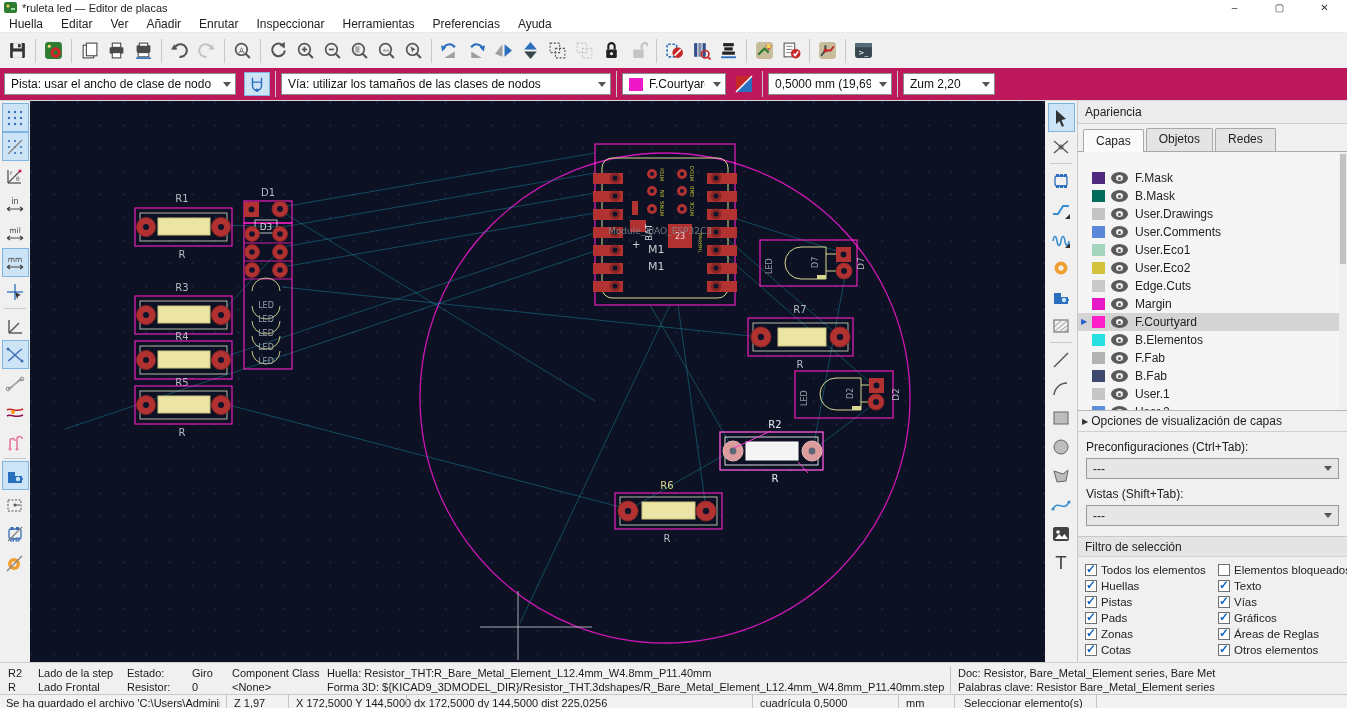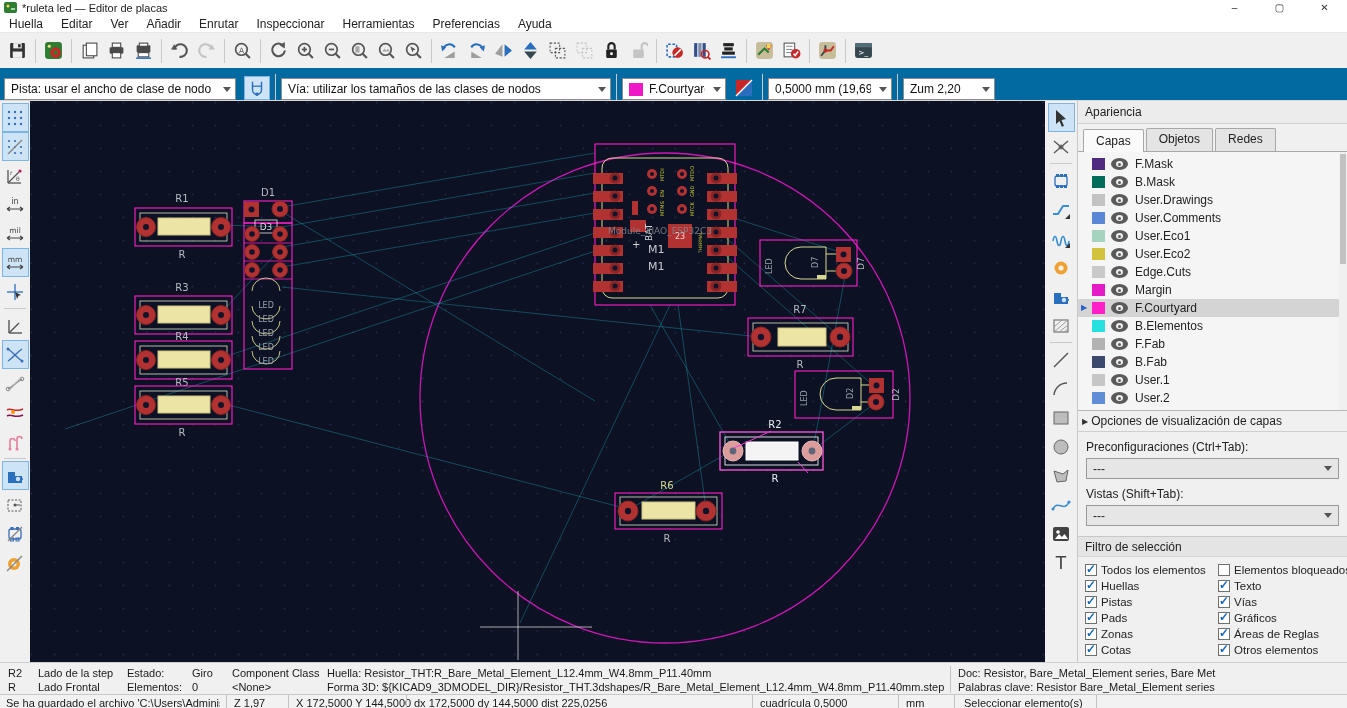--- a/index.html
+++ b/index.html
@@ -17,21 +17,21 @@
   .menubar { position:absolute; left:0; top:15px; width:1347px; height:18px; background:#ffffff; display:flex; align-items:center; font-size:12px; border-bottom:1px solid #e8e8e8; }
   .menu-item { padding:0 9px; height:18px; display:flex; align-items:center; }
 
   
   .toolbar-main { position:absolute; left:0; top:33px; width:1347px; height:35px; background:#f0f0f0; display:flex; align-items:center; padding-left:4px; }
   .tb { width:27px; height:29px; background:transparent; border:0; display:flex; align-items:center; justify-content:center; }
   .tb svg { width:19px; height:19px; }
   .tsep { width:1px; height:24px; background:#c9c9c9; margin:0 4px; }
 
   
-  .toolbar-controls { position:absolute; left:0; top:68px; width:1347px; height:33px; background:#0369a1; display:flex; align-items:flex-end; padding-left:4px; border-bottom:1px solid #d8d8d8; }
+  .toolbar-controls { position:absolute; left:0; top:68px; width:1347px; height:33px; background:#be185d; display:flex; align-items:center; padding-left:4px; border-bottom:1px solid #d8d8d8; }
   .combo { height:22px; background:#fff; border:1px solid #8a8a8a; display:flex; align-items:center; font-size:12px; padding:0 4px 0 6px; position:relative; color:#111; }
   .combo .chev { margin-left:auto; width:0; height:0; border-left:4px solid transparent; border-right:4px solid transparent; border-top:5px solid #555; }
   .combo .txt { white-space:nowrap; overflow:hidden; margin-right:8px; }
   .swatch-sm { width:14px; height:13px; margin-right:6px; flex:none; }
   .ctl-btn { width:26px; height:24px; border:1px solid transparent; display:flex; align-items:center; justify-content:center; background:transparent; }
   .ctl-btn.active { background:#cde4f7; border-color:#7fb4e0; }
   .csep { width:1px; height:26px; background:#c9c9c9; margin:0 5px; }
 
   
   .workspace { position:absolute; left:0; top:101px; width:1347px; height:561px; }
@@ -43,21 +43,21 @@
   .side-sep { width:22px; height:1px; background:#c9c9c9; margin:2px 0; }
 
   .canvas-wrap { position:absolute; left:30px; top:0; width:1015px; height:561px; background:#0c1124; }
 
   
   .appearance { position:absolute; left:1077px; top:0; width:270px; height:561px; background:#f0f0f0; border-left:1px solid #c8c8c8; font-size:12px; }
   .panel-title { height:23px; background:#ececec; border-bottom:1px solid #d0d0d0; display:flex; align-items:center; padding-left:7px; font-size:12px; }
   .tabs { display:flex; padding:4px 0 0 5px; border-bottom:1px solid #a8a8a8; background:#f0f0f0; }
   .tab { padding:3px 12px 4px; border:1px solid #a8a8a8; border-bottom:none; background:#e4e4e4; margin-right:2px; font-size:12px; border-radius:2px 2px 0 0; }
   .tab.active { background:#fafafa; position:relative; top:1px; padding-top:4px; }
-  .layer-list { background:#f5f5f5; height:258px; overflow:hidden; position:relative; padding-top:3px; }
+  .layer-list { background:#f5f5f5; height:258px; overflow:hidden; position:relative; padding-top:17px; }
   .layer-row { height:18px; display:flex; align-items:center; padding-left:14px; position:relative; }
   .layer-row.selected { background:#d4d4d4; }
   .layer-row .tri { position:absolute; left:3px; top:4px; font-size:8px; color:#2a5fd0; }
   .lswatch { width:13px; height:12px; flex:none; margin-right:6px; }
   .eye { width:17px; height:12px; background:#5a5a5a; border-radius:50%; position:relative; flex:none; margin-right:7px; }
   .eye::before { content:""; position:absolute; left:5px; top:3px; width:7px; height:6px; background:#f0f0f0; border-radius:50%; }
   .eye::after { content:""; position:absolute; left:7px; top:5px; width:3px; height:3px; background:#5a5a5a; border-radius:50%; }
   .lname { font-size:12px; white-space:nowrap; }
   .vscroll { position:absolute; right:0; top:0; width:8px; height:258px; background:#f0f0f0; }
   .vscroll .thumb { position:absolute; left:1px; top:2px; width:6px; height:110px; background:#c2c2c2; }
@@ -1086,21 +1086,21 @@
       <span class="scell" style="left:38px">Lado de la step</span>
       <span class="scell" style="left:127px">Estado:</span>
       <span class="scell" style="left:192px">Giro</span>
       <span class="scell" style="left:232px">Component Class</span>
       <span class="scell" style="left:327px; width:618px">Huella: Resistor_THT:R_Bare_Metal_Element_L12.4mm_W4.8mm_P11.40mm</span>
       <span class="scell" style="left:958px; width:385px">Doc: Resistor, Bare_Metal_Element series, Bare Met</span>
     </div>
     <div class="srow" style="top:18px">
       <span class="scell" style="left:8px">R</span>
       <span class="scell" style="left:38px">Lado Frontal</span>
-      <span class="scell" style="left:127px">Elementos:</span>
+      <span class="scell" style="left:127px">Resistor:</span>
       <span class="scell" style="left:192px">0</span>
       <span class="scell" style="left:232px">&lt;None&gt;</span>
       <span class="scell" style="left:327px; width:618px">Forma 3D: ${KICAD9_3DMODEL_DIR}/Resistor_THT.3dshapes/R_Bare_Metal_Element_L12.4mm_W4.8mm_P11.40mm.step</span>
       <span class="scell" style="left:958px; width:385px">Palabras clave: Resistor Bare_Metal_Element series</span>
     </div>
     <span class="vsep" style="left:950px; top:3px; height:27px"></span>
     <div class="srow3">
       <span class="scell" style="left:6px; top:2px; width:214px">Se ha guardado el archivo 'C:\Users\Administrador\D</span>
       <span class="vsep" style="left:226px; top:0; height:15px"></span>
       <span class="scell" style="left:234px; top:2px">Z 1,97</span>

